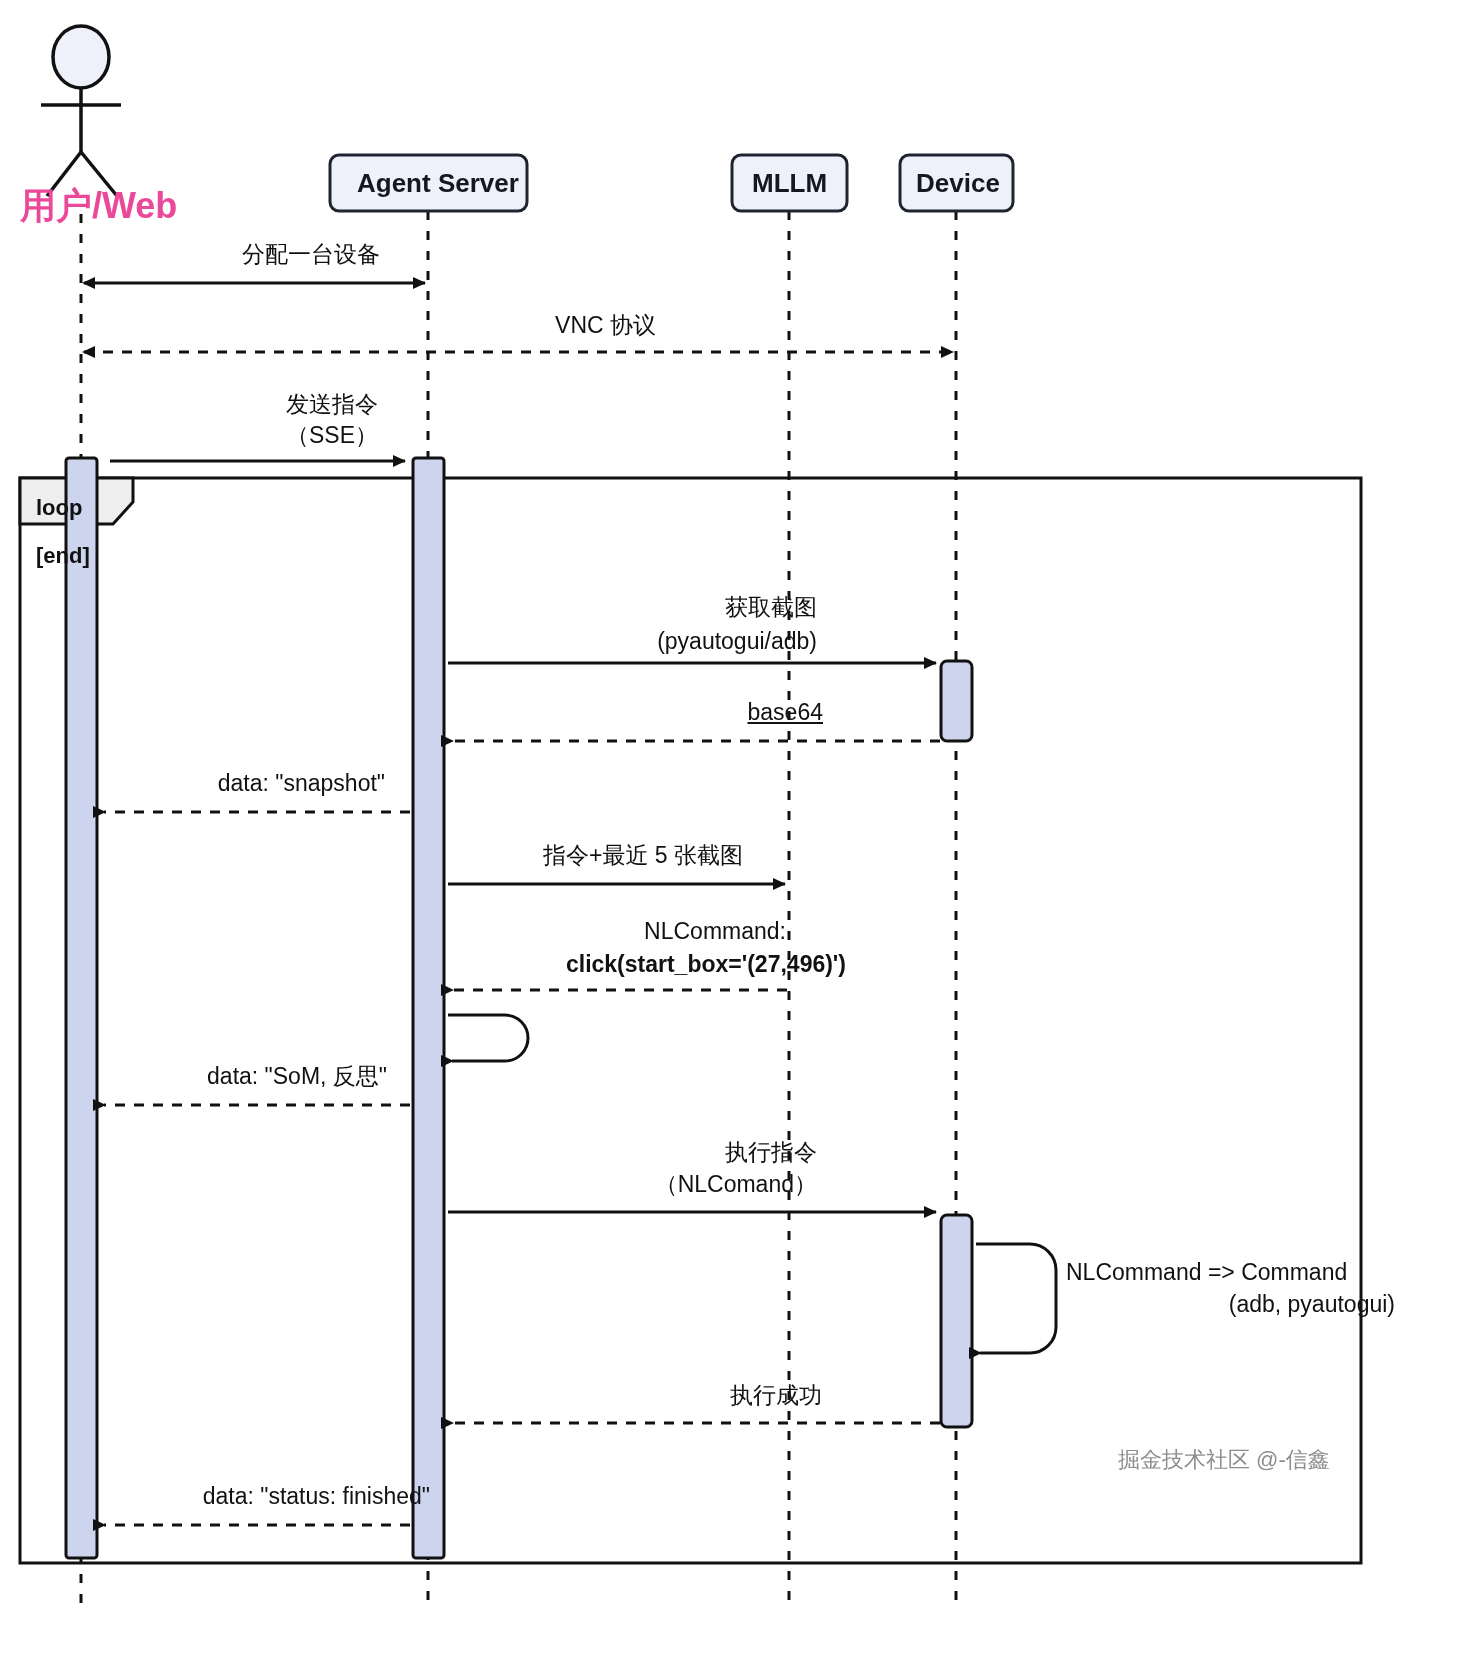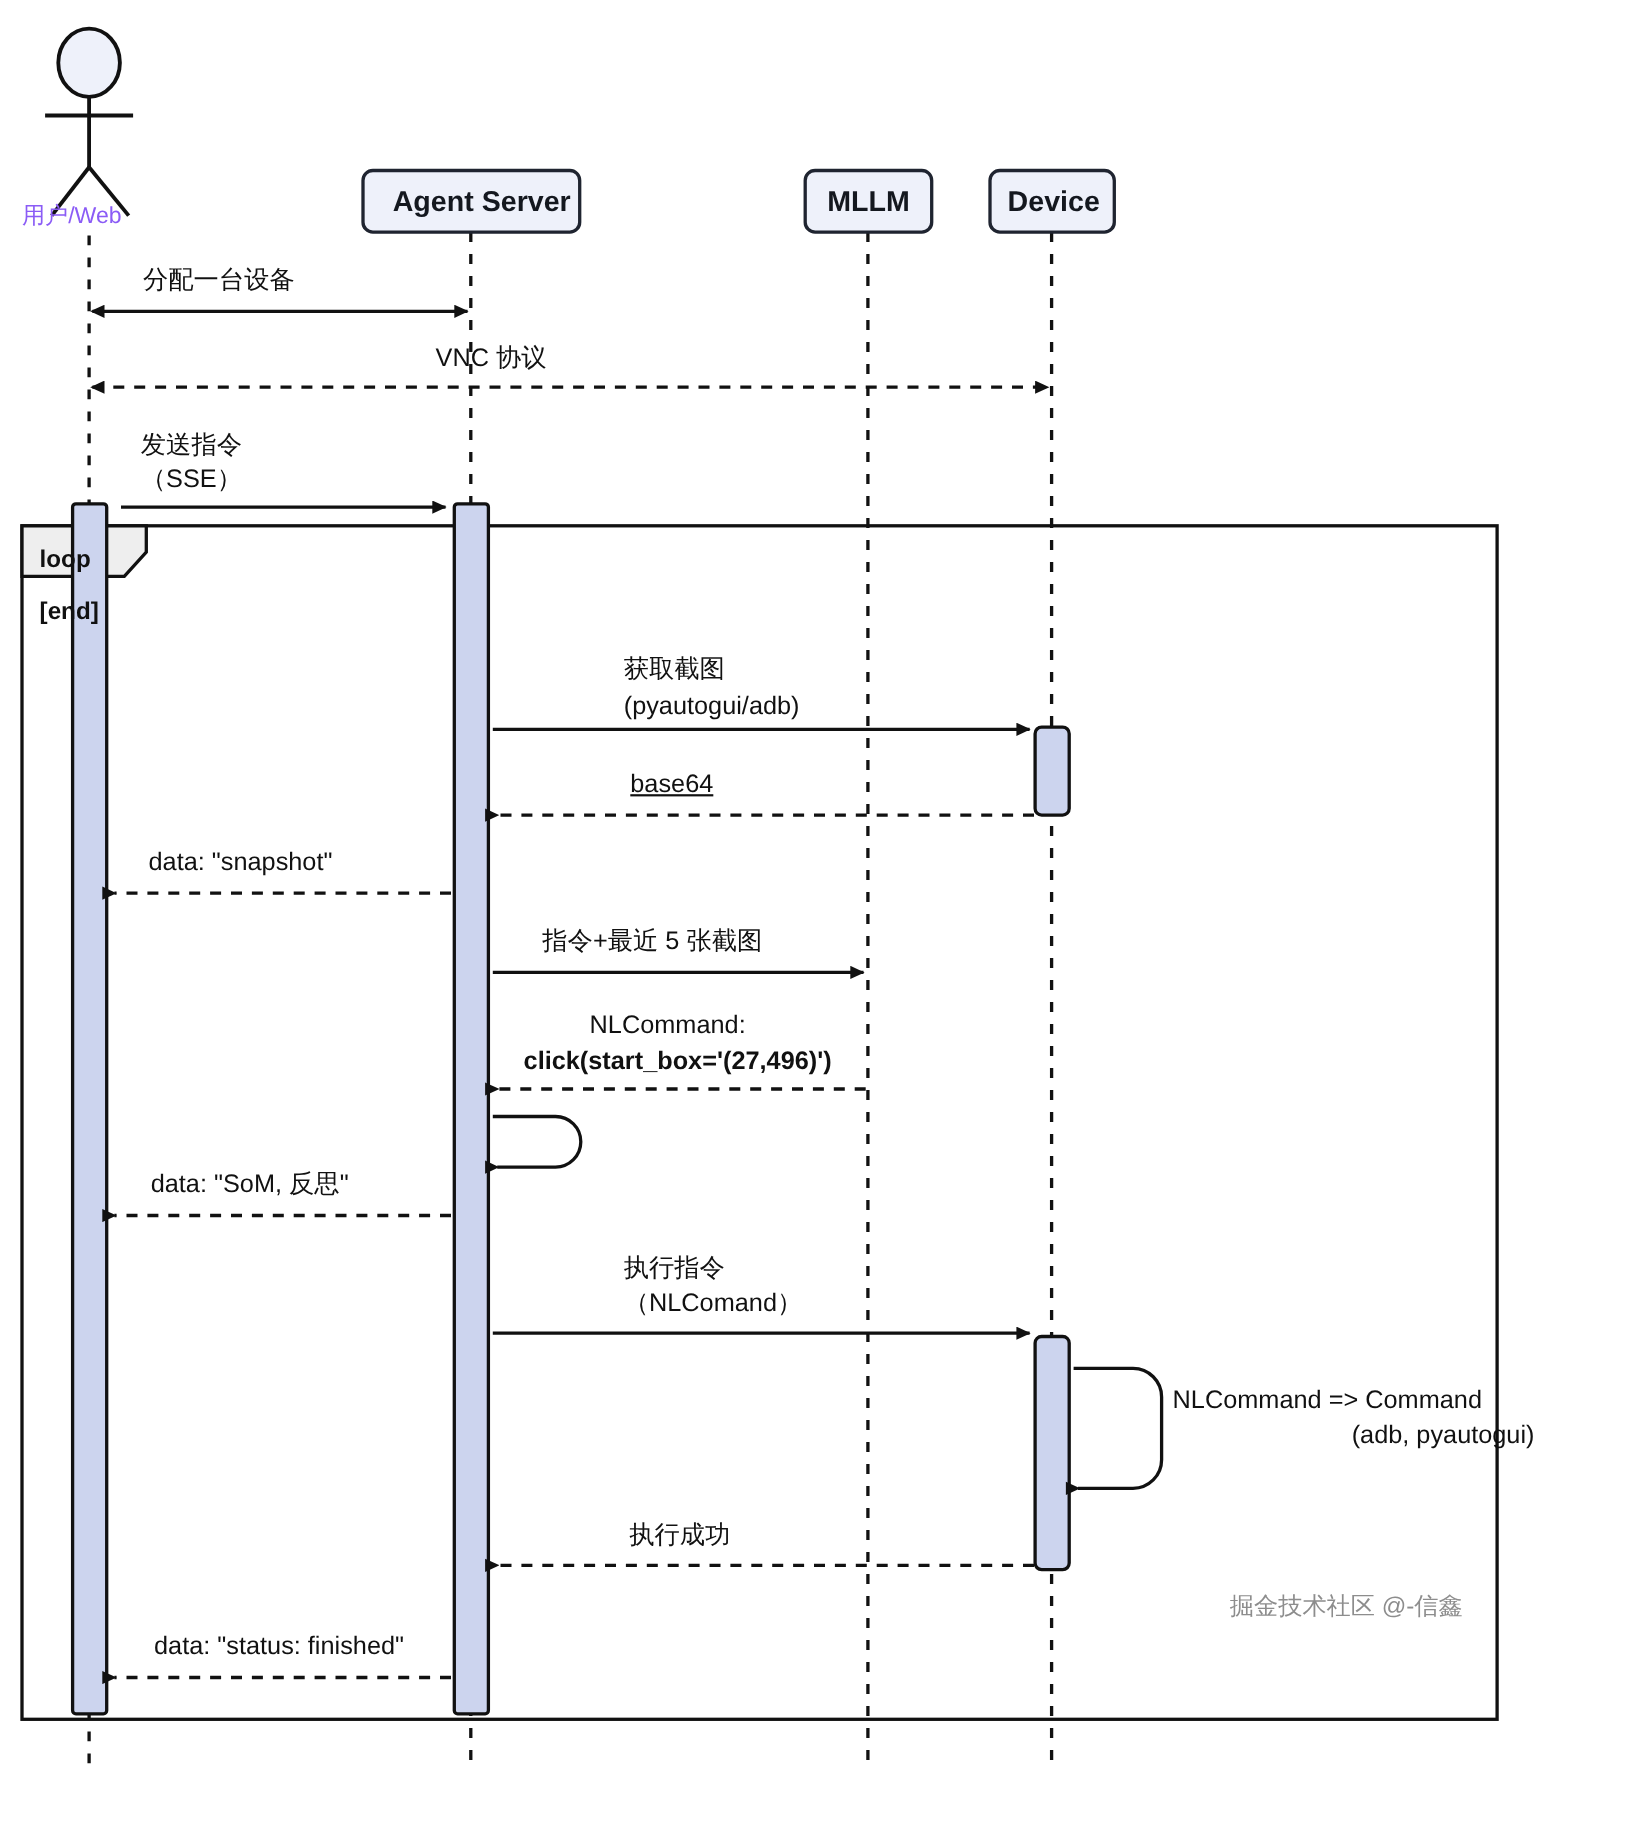--- a/index.html
+++ b/index.html
@@ -1,22 +1,22 @@
 <!DOCTYPE html>
 <html><head>
 <meta charset="utf-8">
 <style>
   html,body{margin:0;padding:0;background:#ffffff;}
   body{font-family:"Liberation Sans","DejaVu Sans",sans-serif;}
   #stage{position:relative;width:1480px;height:1672px;background:#fff;overflow:hidden;}
   svg{position:absolute;left:0;top:0;}
-  .lbl{position:absolute;color:#111;font-size:23px;line-height:1.28;white-space:pre;text-align:left;}
+  .lbl{position:absolute;color:#111;font-size:23px;line-height:1.28;white-space:pre;text-align:right;}
   .lbl.b{font-weight:bold;}
   .plabel{position:absolute;font-weight:bold;font-size:26px;color:#14181f;white-space:nowrap;}
-  .actorlabel{position:absolute;font-weight:normal;font-size:21px;color:#8b5cf6;white-space:nowrap;}
+  .actorlabel{position:absolute;font-weight:bold;font-size:36px;color:#ec4899;white-space:nowrap;}
   .frag{position:absolute;font-weight:bold;font-size:22px;color:#111;white-space:nowrap;}
   .wm{position:absolute;font-size:22px;color:#8d8d8d;white-space:nowrap;}
 </style>
 </head>
 <body>
 
 <div id="stage">
 
   <svg width="1480" height="1672">
     <defs>

